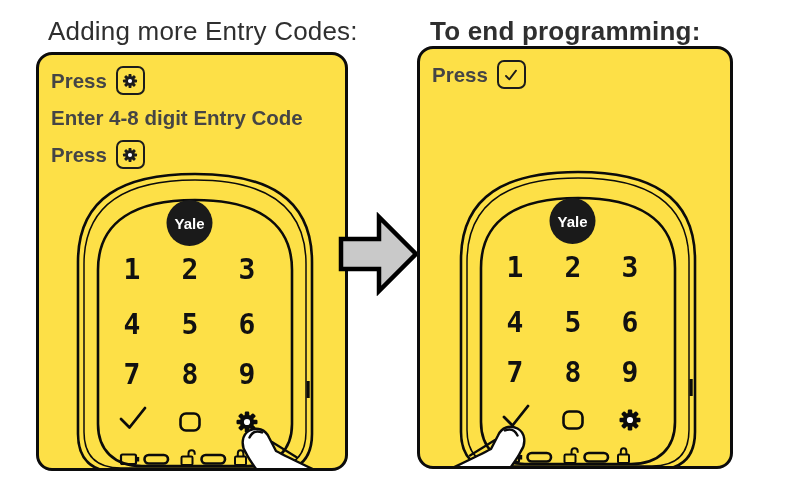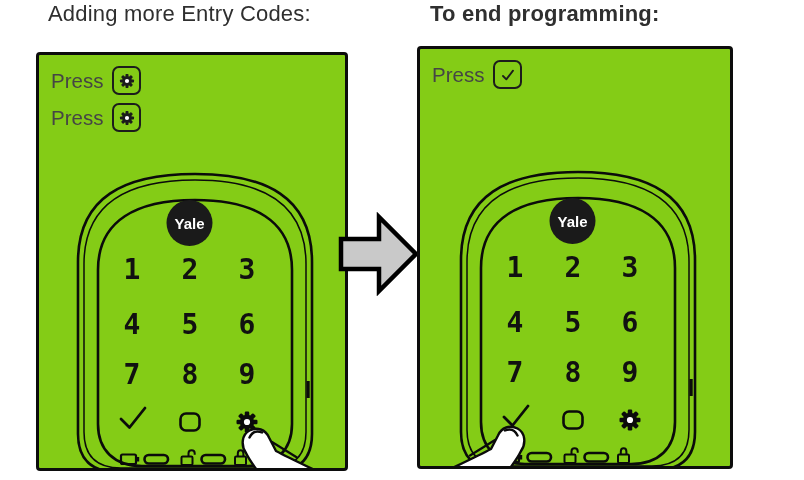--- a/index.html
+++ b/index.html
@@ -1,28 +1,28 @@
 <!DOCTYPE html>
 <html><head>
 <meta charset="utf-8">
 <style>
   html,body{margin:0;padding:0;background:#ffffff;}
   body{
     position:relative;width:804px;height:480px;overflow:hidden;
     font-family:"Liberation Sans",sans-serif;
   }
   .heading{
-    position:absolute;top:1px;font-size:22px;color:#2f2f2f;
+    position:absolute;top:16px;font-size:26px;color:#2f2f2f;
     letter-spacing:.2px;white-space:nowrap;
   }
   #heading-left{left:48px;}
   #heading-right{left:430px;font-weight:bold;}
   .panel{
-    position:absolute;background:#84cc16;border:3.6px solid #0c0c0c;
-    border-radius:4px;overflow:hidden;
+    position:absolute;background:#fde047;border:3.6px solid #0c0c0c;
+    border-radius:16px;overflow:hidden;font-weight:bold;
   }
   #panel-left{left:36px;top:52px;width:306px;height:413px;}
   #panel-right{left:417px;top:46px;width:310px;height:417px;}
   .steps{padding:7px 0 0 12px;}
   .step-line{display:flex;align-items:center;height:37px;font-size:20.5px;color:#454545;white-space:nowrap;}
   .key-icon-box{
     display:inline-flex;width:25px;height:25px;border:2.4px solid #1c1c1c;
     border-radius:7px;align-items:center;justify-content:center;
     margin-left:9px;flex:0 0 auto;color:#1c1c1c;
   }
@@ -106,20 +106,23 @@
   <div class="steps">
     <div class="step-line">
       <span>Press</span>
       <span class="key-icon-box">
         <svg viewBox="0 0 24 24">
             <use href="#sym-gear"></use>
           </svg>
       </span>
     </div>
     <div class="step-line">
+      <span>Enter 4-8 digit Entry Code</span>
+    </div>
+    <div class="step-line">
       <span>Press</span>
       <span class="key-icon-box">
         <svg viewBox="0 0 24 24">
             <use href="#sym-gear"></use>
           </svg>
       </span>
     </div>
   </div>
 
   <svg class="device-svg" viewBox="0 0 300 302" preserveAspectRatio="xMidYMax meet">

